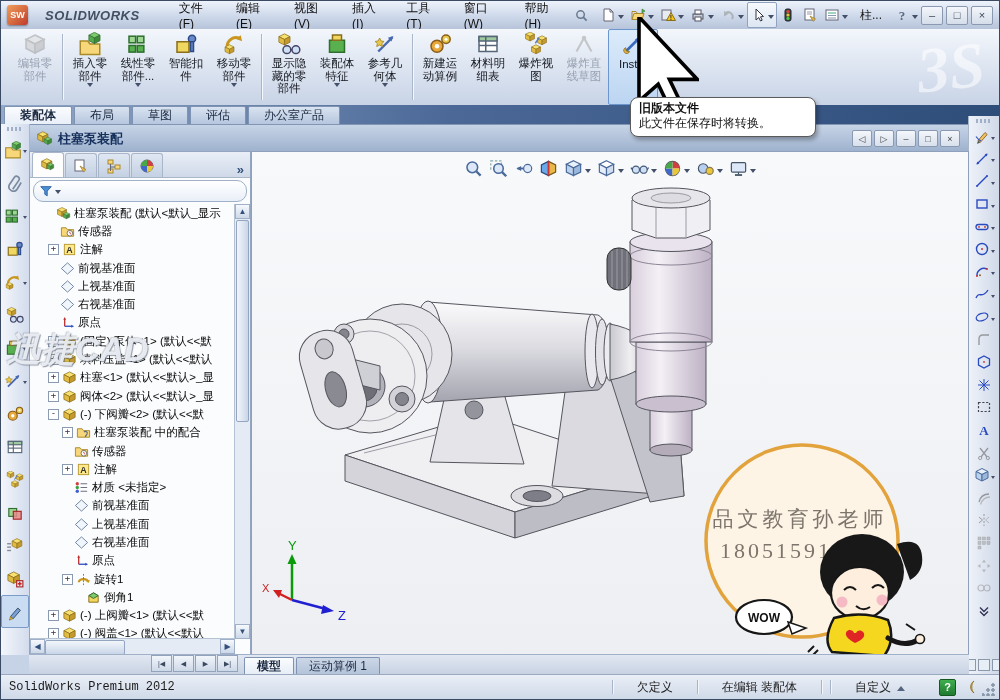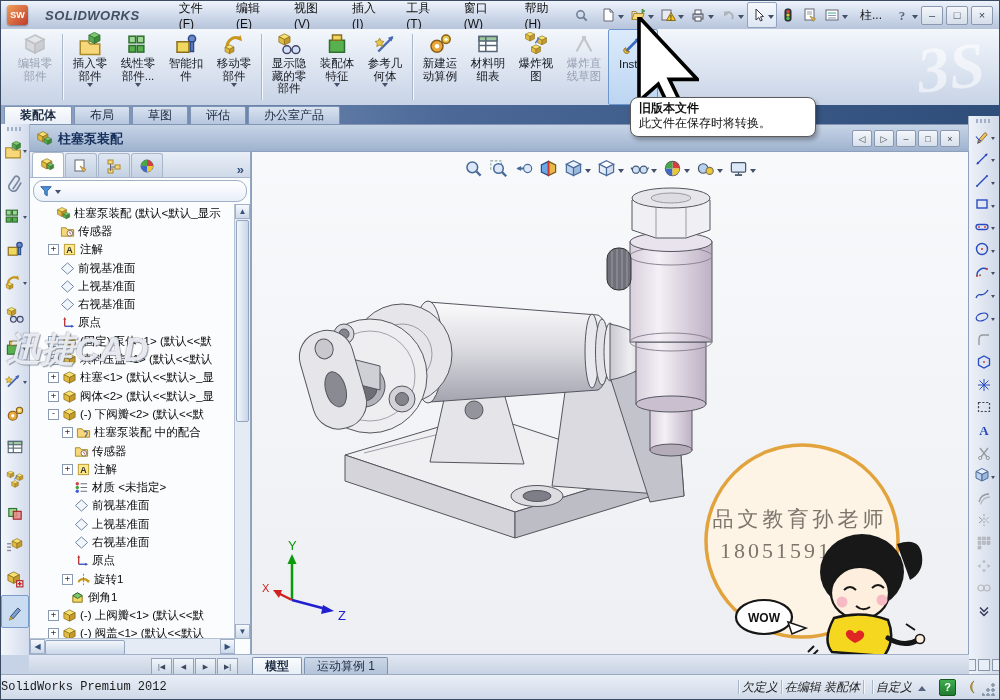--- a/index.html
+++ b/index.html
@@ -94,32 +94,32 @@
   .vp{top:150px;left:250px;right:30px;bottom:44px;background:linear-gradient(#f8f9fb,#edeff2);
     border:1px solid #8ea0bc;box-sizing:border-box;overflow:hidden;}
   .headsup{position:absolute;top:6px;left:50%;transform:translateX(-50%);display:flex;align-items:center;gap:4px;}
   .hu{display:flex;align-items:center;padding:1px;}
   
   .tooltip{left:629px;top:96px;width:168px;background:#fff;border:1.5px solid #5a5a5a;border-radius:8px;
     padding:3px 8px 5px 8px;box-shadow:2px 3px 4px rgba(0,0,0,.3);z-index:55;font-size:12px;line-height:15px;}
   .tooltip b{display:block;}
   .cursor{left:634px;top:16px;z-index:54;}
   
-  .motion{left:28px;right:30px;bottom:24px;height:20px;display:flex;align-items:flex-end;
-    background:linear-gradient(#e2e8f2,#c6d1e2);border-top:1px solid #9fb0c8;gap:8px;}
+  .motion{left:28px;right:30px;bottom:24px;height:20px;display:flex;align-items:flex-start;
+    background:linear-gradient(#e2e8f2,#c6d1e2);border-top:1px solid #9fb0c8;}
   .mnav{display:flex;gap:1px;margin-left:122px;}
   .mbtn{width:19px;height:15px;border:1px solid #93a3bb;background:linear-gradient(#f2f6fb,#cdd8e8);
     font-size:7px;color:#3c4a60;display:flex;align-items:center;justify-content:center;}
   .mtab{height:17px;line-height:16px;padding:0 12px;margin-left:2px;font-size:12px;color:#1c2a42;
     border:1px solid #7e93b2;border-bottom:none;background:linear-gradient(#ccd7e7,#b2c2d8);border-radius:2px 2px 0 0;}
   .mtab.active{background:linear-gradient(#fafcfe,#e6edf6);font-weight:bold;}
   .status{left:0;right:0;bottom:0;height:24px;display:flex;align-items:center;
     background:linear-gradient(#eaeff7,#cfd9e8);border-top:1px solid #9aa9c0;}
-  .status .sl{color:#1a1a1a;font-family:"Liberation Mono",monospace;font-size:12px;}
-  .sfield{color:#222;padding:0 3px;font-style:italic;}
+  .status .sl{margin-left:8px;color:#1a1a1a;font-family:"Liberation Mono",monospace;font-size:12px;}
+  .sfield{color:#222;padding:0 24px;}
   .ssep{width:1px;height:14px;background:#a8b4c8;box-shadow:1px 0 0 #f2f6fb;}
   .uparrow{width:0;height:0;border:4px solid transparent;border-bottom:5px solid #55657e;display:inline-block;margin-left:6px;}
   .helpbadge{width:15px;height:15px;background:linear-gradient(#3fae4f,#1f7a2f);color:#fff;border:1px solid #14581f;
     border-radius:2px;font-weight:bold;font-size:11px;display:flex;align-items:center;justify-content:center;margin:0 10px;}
   .sgrip{width:14px;height:14px;margin:4px 3px 0 4px;
     background:
       radial-gradient(circle at 11px 3px,#8a98ac 1.5px,transparent 2px),
       radial-gradient(circle at 11px 8px,#8a98ac 1.5px,transparent 2px),
       radial-gradient(circle at 6px 8px,#8a98ac 1.5px,transparent 2px),
       radial-gradient(circle at 11px 13px,#8a98ac 1.5px,transparent 2px),
@@ -1059,21 +1059,21 @@
         <div class="texp">+</div>
         <span class="ticon">
           <svg viewBox="0 0 16 16" width="15" height="15">
             <path d="M3,11 a5,3.5 0 1 1 10,0" fill="none" stroke="#c9971f" stroke-width="2.4"></path>
             <polygon points="13.6,11.5 10.6,9.4 14.8,8.4" fill="#c9971f"></polygon>
             <line x1="8" y1="2" x2="8" y2="14" stroke="#557" stroke-dasharray="2,1.4" stroke-width="0.8"></line>
           </svg>
         </span>
         <span class="ttext">旋转1</span>
       </div>
-      <div class="trow" style="padding-left: 28px;">
+      <div class="trow" style="padding-left: 44px;">
         <div class="tspace"></div>
         <span class="ticon">
           <svg viewBox="0 0 16 16" width="15" height="15">
             <polygon points="3,13 3,6 8,3 13,6 13,13" fill="#f0d860" stroke="#8a6d1a"></polygon>
             <polygon points="3,6 8,3 13,6 8,9" fill="#7ec86e" stroke="#2e6e2e"></polygon>
           </svg>
         </span>
         <span class="ttext">倒角1</span>
       </div>
       <div class="trow" style="padding-left: 18px;">

